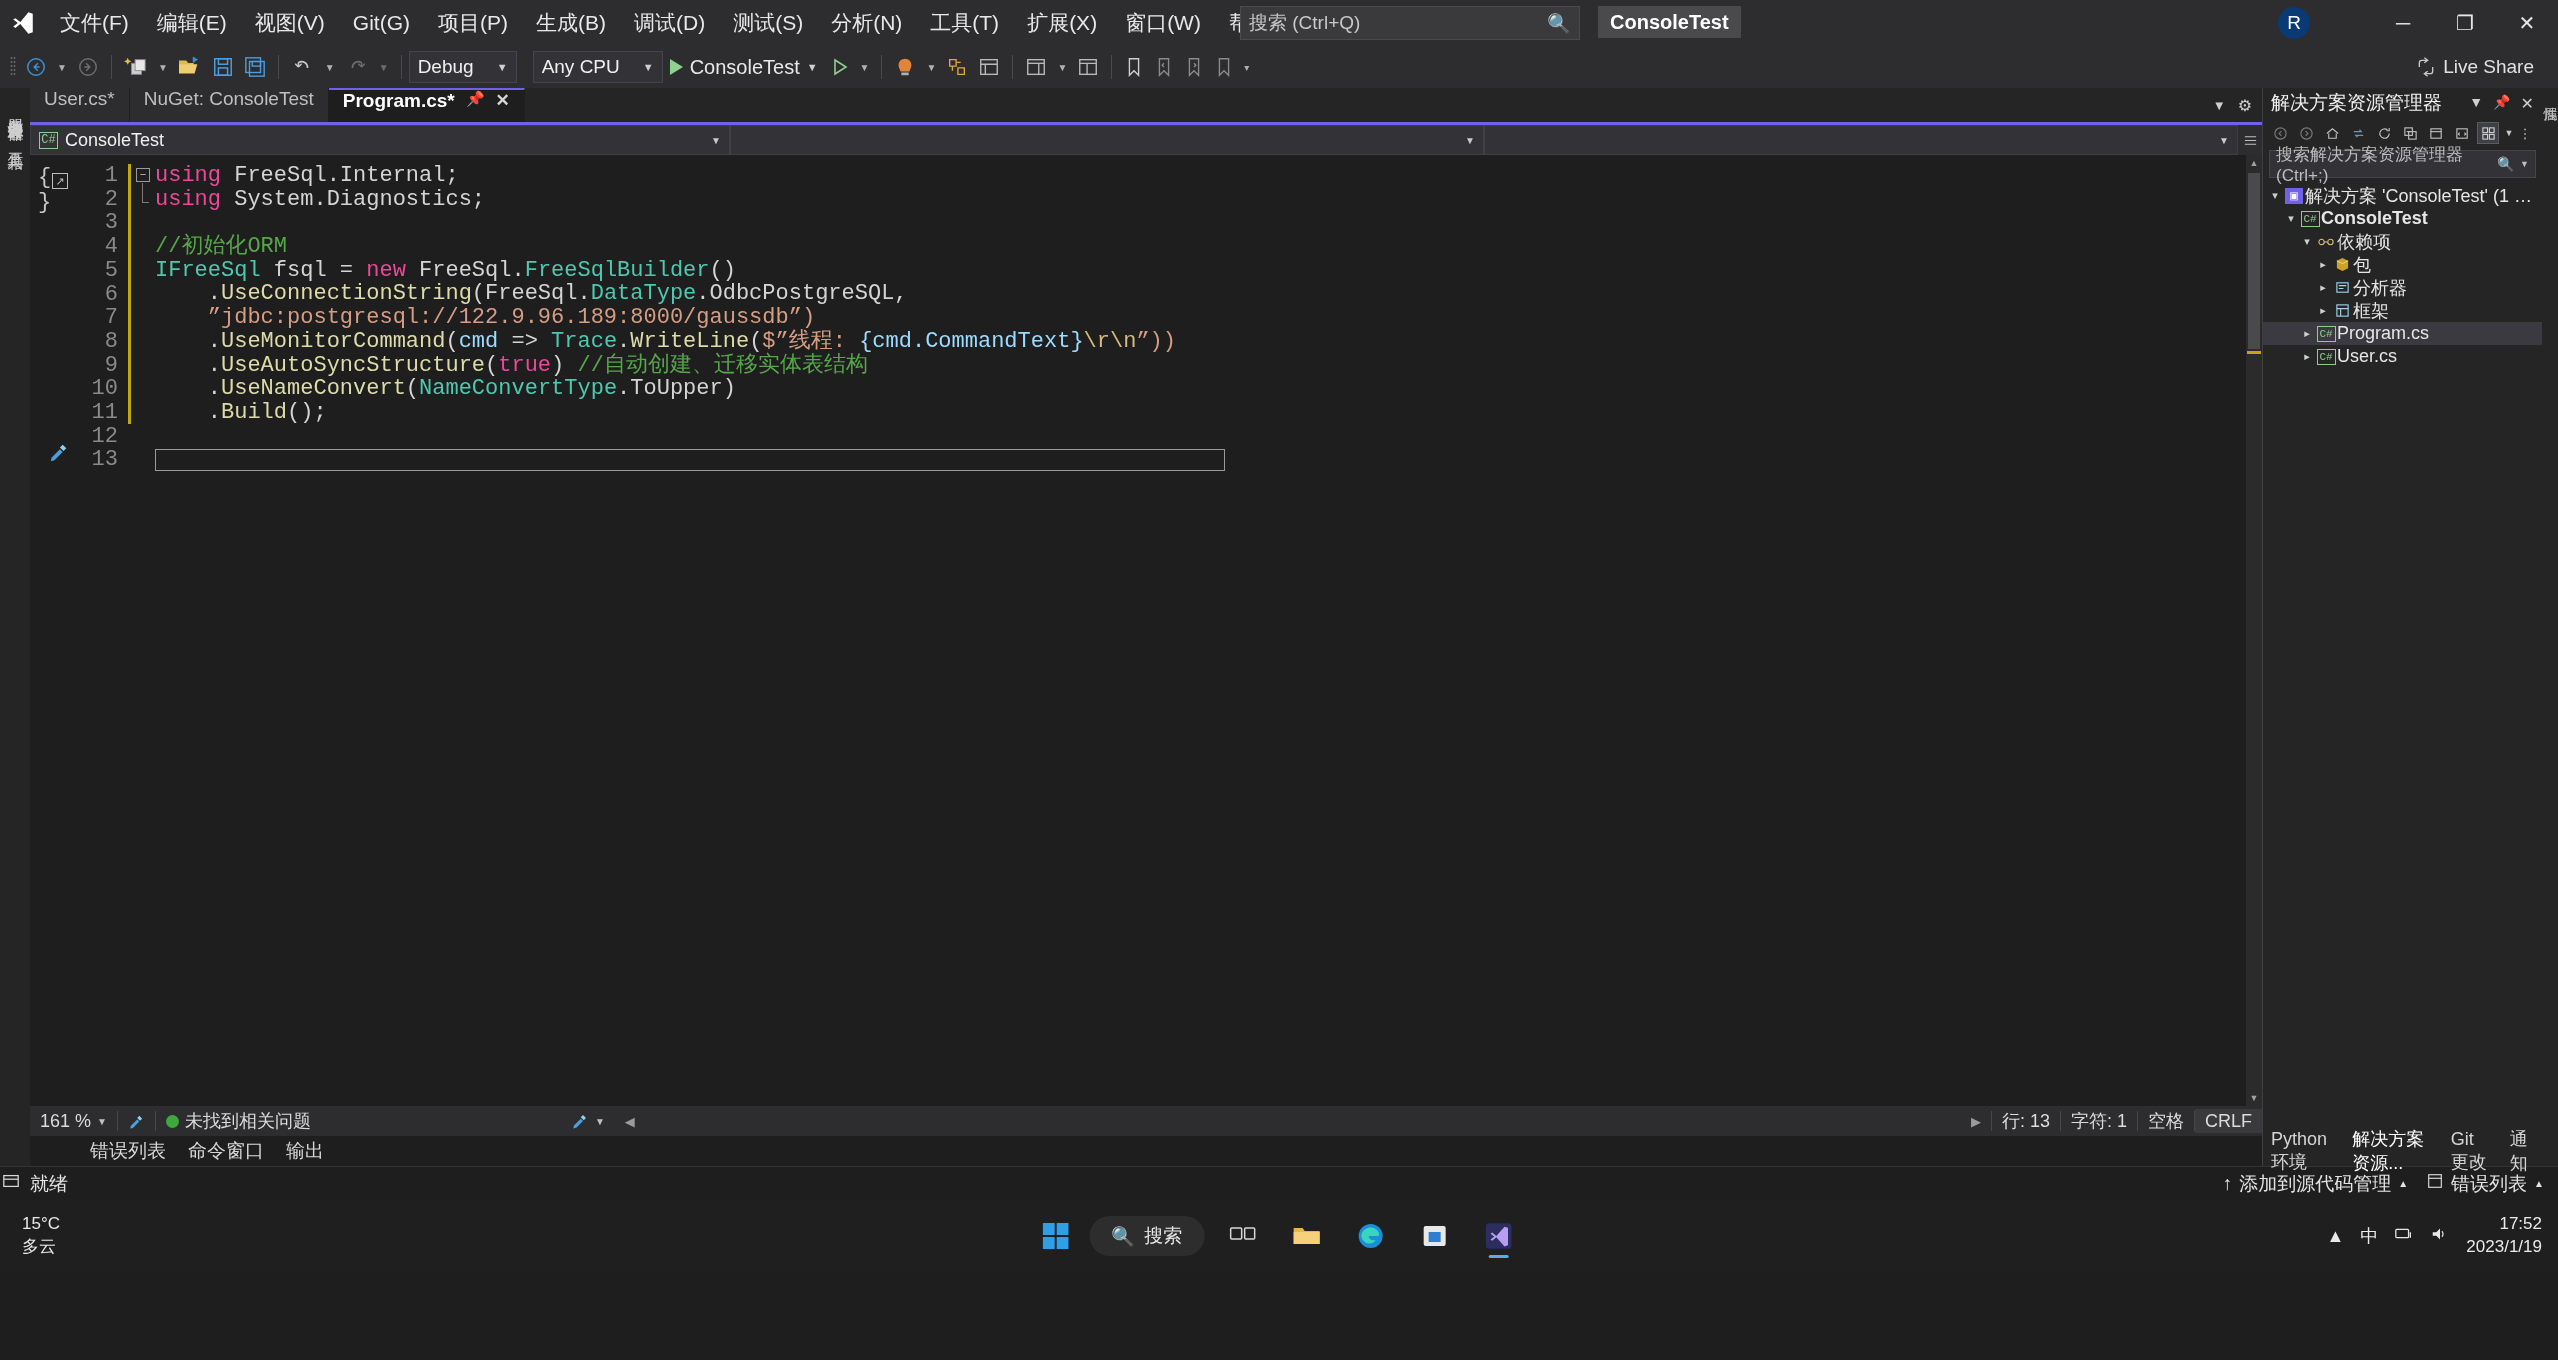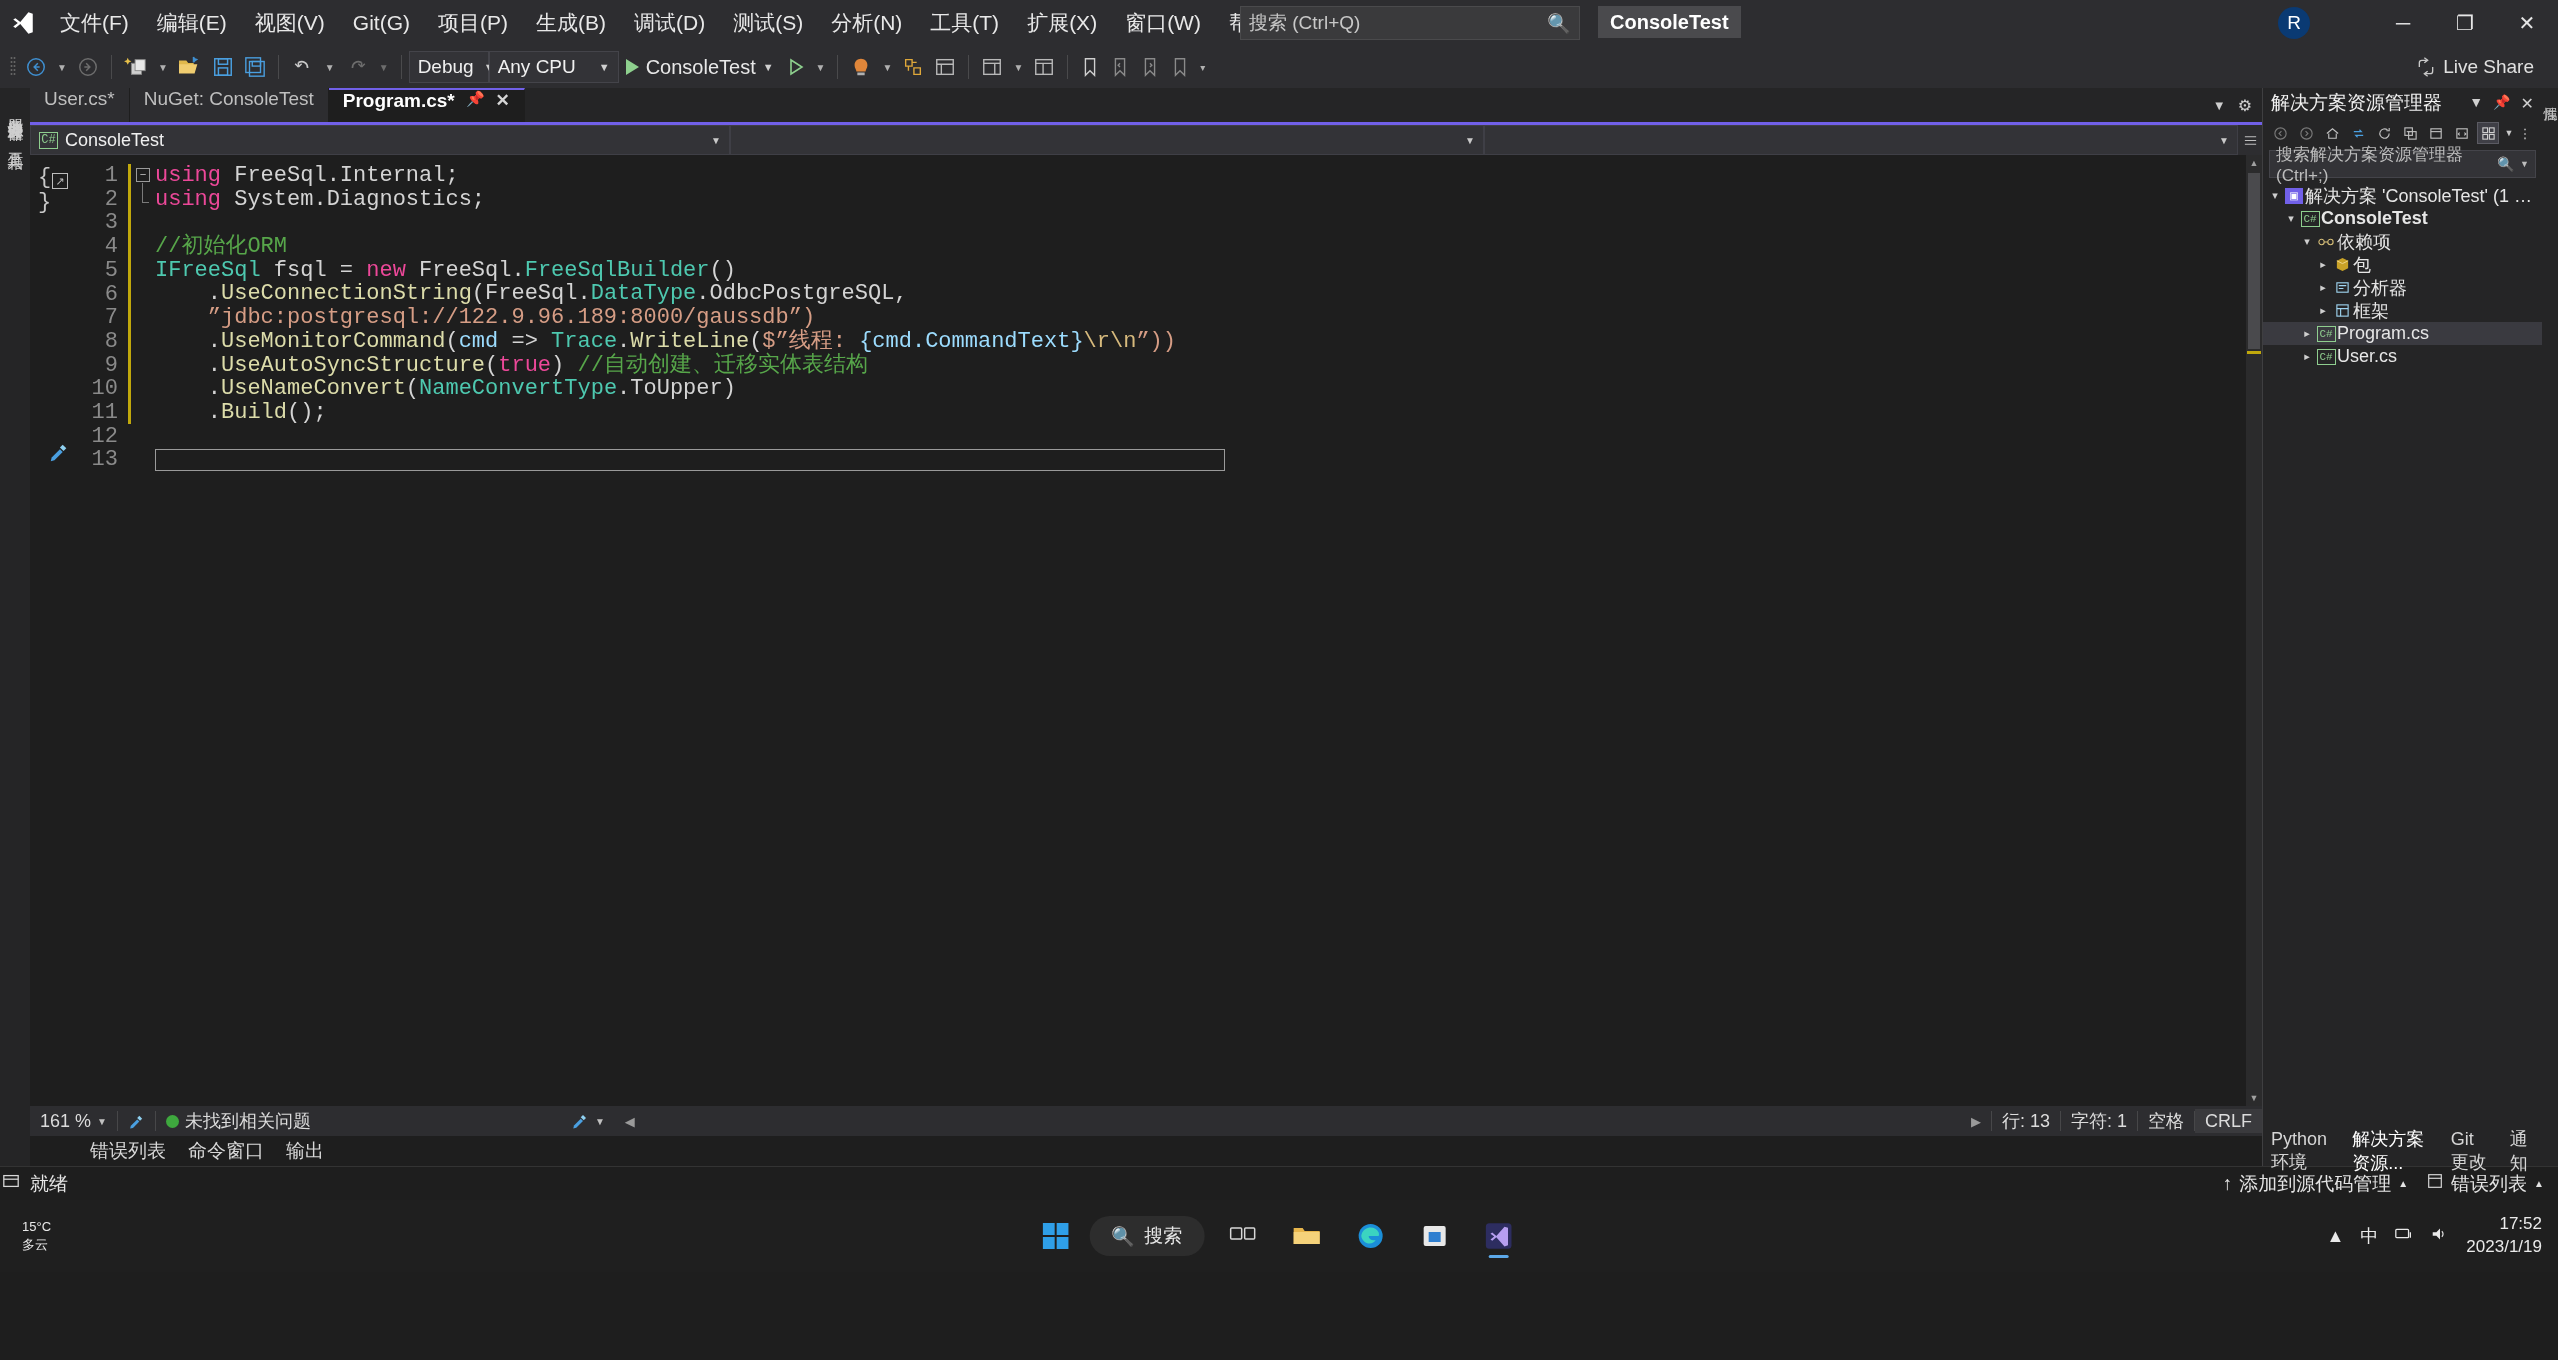--- a/index.html
+++ b/index.html
@@ -143,21 +143,21 @@
 
   
   .appstatus { height:34px; background:#1e1e1e; display:flex; align-items:center;
     font-size:19px; color:#e4e4e4; border-top:1px solid #333; }
   .as-left { display:flex; align-items:center; gap:10px; padding-left:2px; }
   .as-right { margin-left:auto; display:flex; align-items:center; gap:18px; padding-right:14px; }
   .as-item { display:flex; align-items:center; gap:7px; white-space:nowrap; }
 
   
   .taskbar { height:72px; background:#1f1f1f; display:flex; align-items:center; position:relative; }
-  .tb-weather { display:flex; flex-direction:column; padding-left:22px; font-size:13px; color:#e8e8e8; line-height:1.35; }
+  .tb-weather { display:flex; flex-direction:column; padding-left:22px; font-size:17px; color:#e8e8e8; line-height:1.35; }
   .tb-center { position:absolute; left:50%; transform:translateX(-50%); display:flex; align-items:center; gap:12px; }
   .tb-win { width:44px;height:44px; display:flex;align-items:center;justify-content:center; }
   .tb-srch { height:40px; background:#2d2d2d; border-radius:20px; display:flex; align-items:center;
     gap:9px; padding:0 22px; font-size:19px; color:#e8e8e8; }
   .tb-app { width:52px;height:48px; display:flex;align-items:center;justify-content:center; position:relative; }
   .tb-app.active::after { content:""; position:absolute; bottom:2px; left:16px; width:20px; height:3px;
     background:#5ca8e8; border-radius:2px; }
   .tb-tray { position:absolute; right:0; display:flex; align-items:center; gap:16px; padding-right:16px;
     font-size:18px; color:#eaeaea; }
   .tb-clock { display:flex; flex-direction:column; align-items:flex-end; font-size:17px; line-height:1.35; }
@@ -281,21 +281,21 @@
   <div class="tb-btn">
     <svg width="24" height="22" viewBox="0 0 24 24" fill="none" stroke="#6d6d6d" stroke-width="1.8">
       <path d="M17 7v5M17 7c-5-2-10 0-10 6"></path>
         <path d="M17 12l3.5-3.5M17 12l-3.5-3.5" stroke-width="1.6"></path>
       </svg>
   </div>
   <div class="tb-caret" style="color:#6d6d6d">▼</div>
 
   <div class="tb-sep"></div>
 
-  <div class="combo" style="width:80px;margin-right:0;">
+  <div class="combo" style="width:108px;margin-right:16px;">
     <span class="cv">Debug</span>
     <span class="cc">▼</span>
   </div>
   <div class="combo" style="width:130px;">
     <span class="cv">Any CPU</span>
     <span class="cc">▼</span>
   </div>
 
   <div class="run-btn">
     <span class="tri-green"></span>

